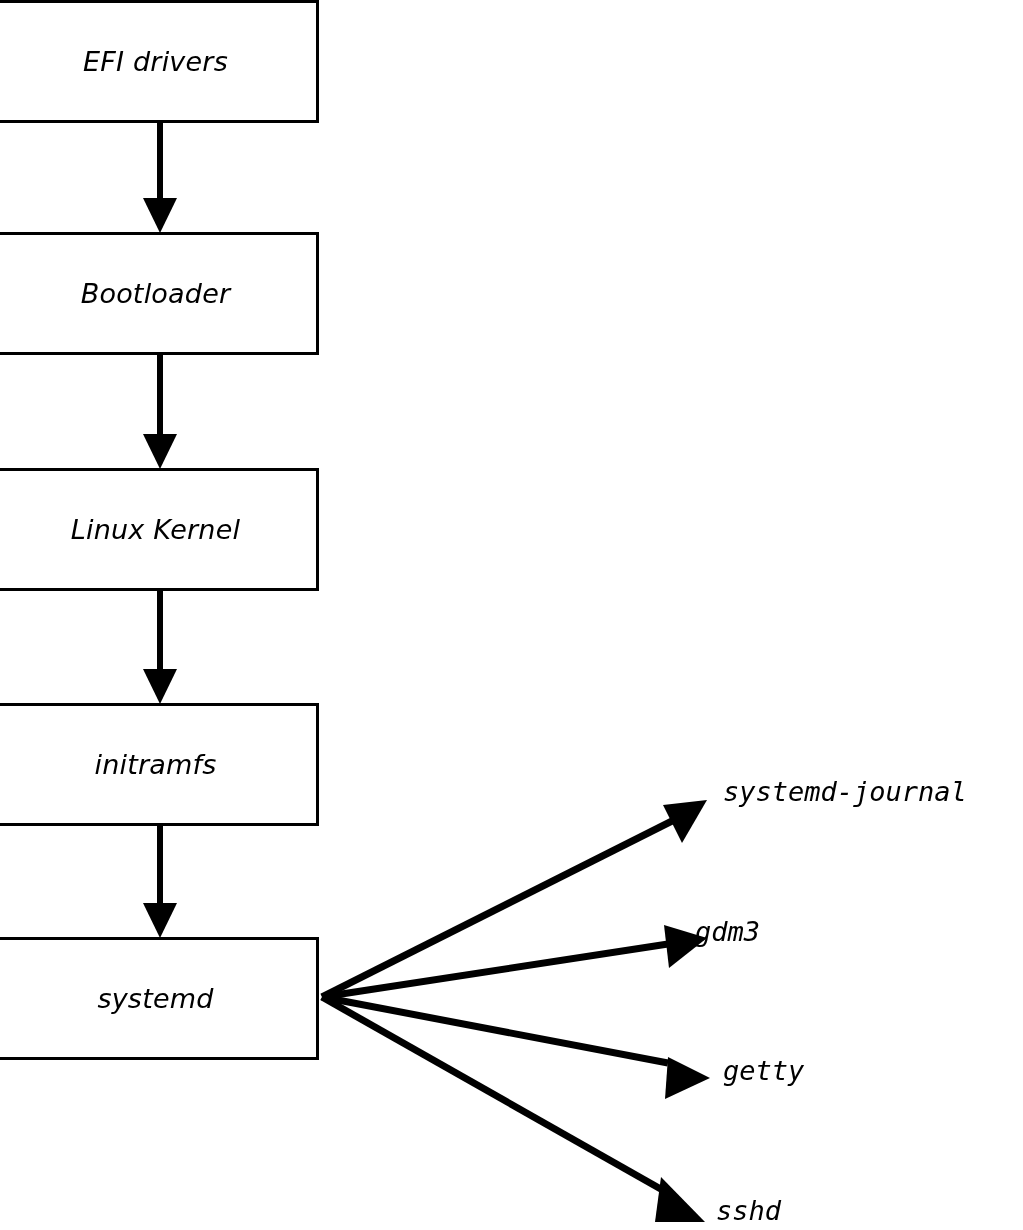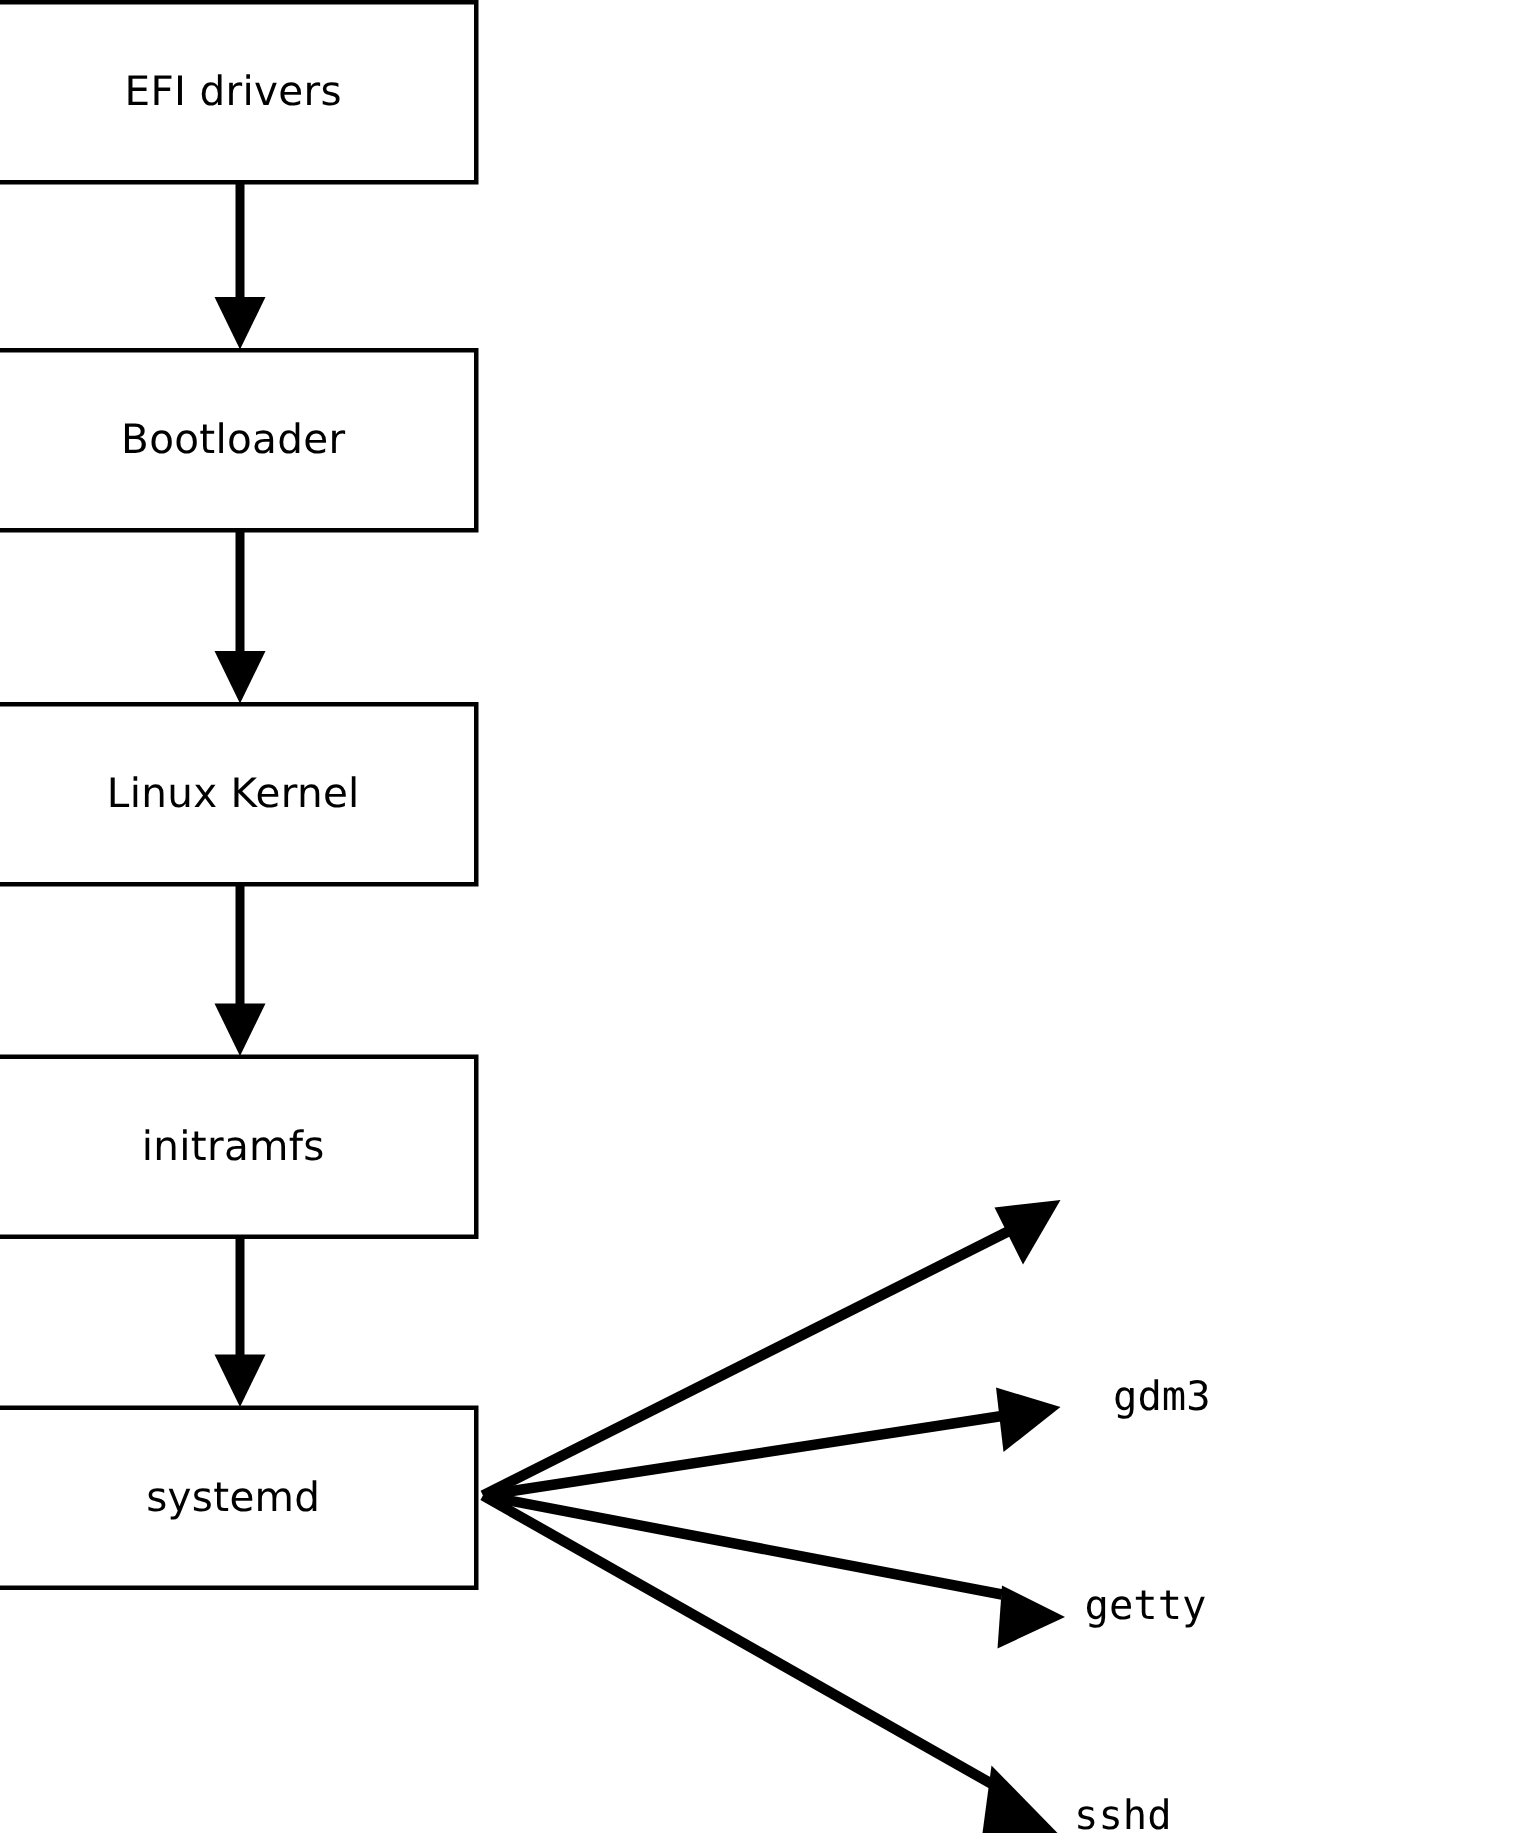--- a/index.html
+++ b/index.html
@@ -14,20 +14,21 @@
     position: relative;
     overflow: hidden;
     font-family: "DejaVu Sans", sans-serif;
   }
   #diagram-root {
     position: absolute;
     left: 0;
     top: 0;
     width: 829px;
     height: 1230px;
+    font-style: italic;
   }
   #diagram-svg {
     position: absolute;
     left: 0;
     top: 0;
     width: 1023px;
     height: 1230px;
     display: block;
   }
   .chain-box {
@@ -131,20 +132,21 @@
 
   <div class="chain-box" style="left:-5px; top:706px; width:321px; height:117px;">
     <span class="chain-box-label">initramfs</span>
   </div>
 
   <div class="chain-box" style="left:-5px; top:940px; width:321px; height:117px;">
     <span class="chain-box-label">systemd</span>
   </div>
 
 
+  <div class="proc-label" style="left:723px; top:778px;">systemd-journal</div>
 
-  <div class="proc-label" style="left:742px; top:918px;">gdm3</div>
+  <div class="proc-label" style="left:695px; top:918px;">gdm3</div>
 
   <div class="proc-label" style="left:723px; top:1057px;">getty</div>
 
   <div class="proc-label" style="left:716px; top:1197px;text-align:right;">sshd</div>
 
 </div>
 
 </body></html>

